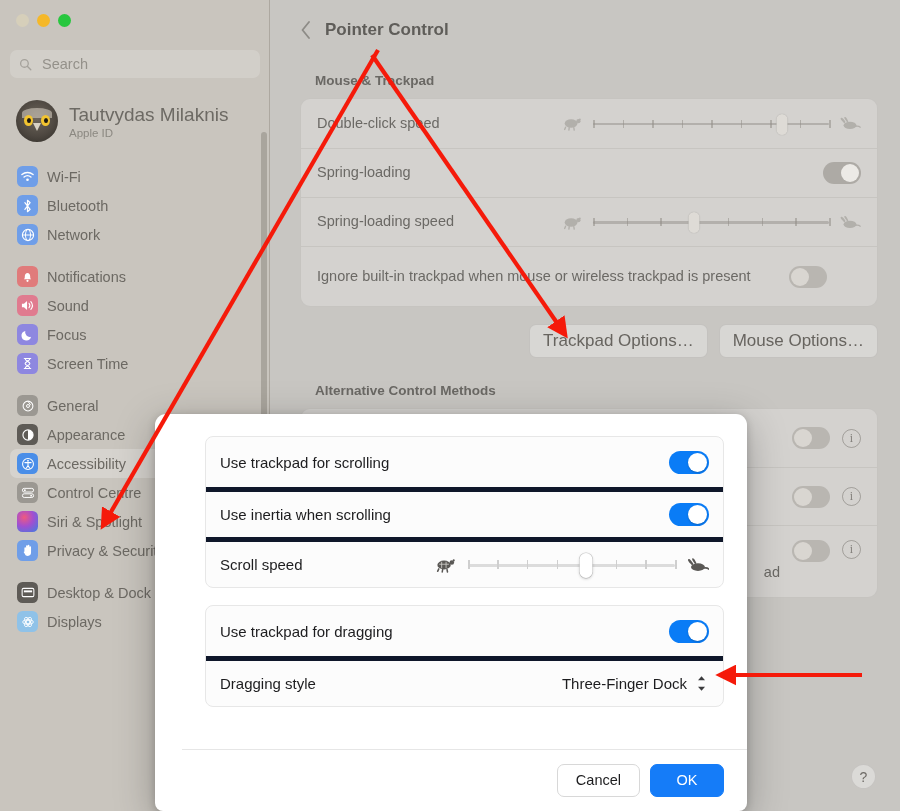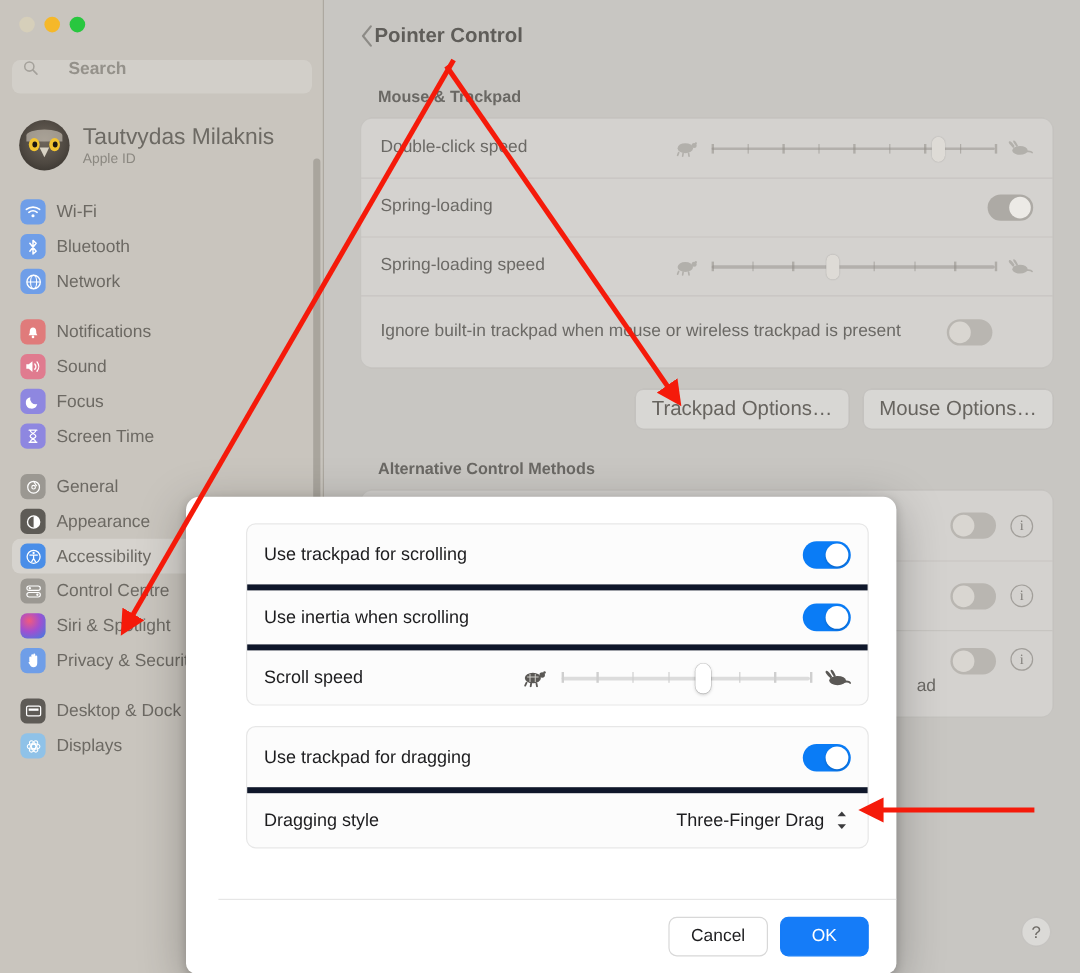--- a/index.html
+++ b/index.html
@@ -24,23 +24,22 @@
   }
   .traffic { display: flex; gap: 8px; padding: 14px 2px 0 6px; }
   .tl { width: 13px; height: 13px; border-radius: 50%; }
   .tl.close { background: #d6cfba; }
   .tl.min   { background: #f5b829; }
   .tl.max   { background: #28c73f; }
 
   .search-field {
     margin-top: 23px; height: 28px; border-radius: 7px;
     background: rgba(255,255,255,0.18);
-    display: flex; align-items: flex-start; gap: 25px; padding: 0 9px;
+    display: flex; align-items: center; gap: 10px; padding: 0 9px;
     color: #8d8a83;
-    font-weight: bold;
   }
   .search-field .mag { width: 13px; height: 13px; flex: 0 0 auto; opacity: .65; }
   .search-text { font-size: 14.5px; color: #94918a; }
 
   .account {
     display: flex; align-items: center; gap: 11px;
     margin-top: 16px; padding: 6px 6px; border-radius: 8px;
   }
   .avatar {
     width: 42px; height: 42px; border-radius: 50%;
@@ -94,21 +93,21 @@
   .sb-edge {
     position:absolute; right:0; top:0; width:1px; height:811px;
     background: rgba(120,115,106,.35);
   }
 
   
   .content {
     flex: 1; height: 811px; background: #c8c6c2;
     position: relative; padding: 14px 22px 0 30px; overflow: hidden;
   }
-  .pane-head { display: flex; align-items: center; height: 32px; }
+  .pane-head { display: flex; align-items: center; gap: 13px; height: 32px; }
   .back-chev { width: 12px; height: 20px; opacity: .62; }
   .pane-title { font-size: 17px; font-weight: bold; color: #5f5d59; }
 
   .sec-title {
     font-size: 13.5px; font-weight: bold; color: #6a6864;
     margin: 27px 0 10px 15px;
   }
   .card {
     background: rgba(255,255,255,0.22);
     border: 1px solid rgba(150,147,142,0.22);
@@ -614,21 +613,21 @@
       <div class="s-card">
         <div class="s-row">
           <div class="s-label">Use trackpad for dragging</div>
           <div class="s-toggle">
               <div class="knob"></div>
             </div>
         </div>
         <div class="s-row">
           <div class="s-label">Dragging style</div>
           <div class="popup">
-            <span>Three-Finger Drag</span>
+            <span>Three-Finger Dock</span>
             <span class="chev-updown">
               <svg width="11" height="17" viewBox="0 0 11 17">
                 <path d="M5.5 1.2L9 5.2H2z" fill="#3b3b3d"></path>
                 <path d="M5.5 15.8L9 11.8H2z" fill="#3b3b3d"></path>
               </svg>
             </span>
           </div>
         </div>
       </div>
     </div>

